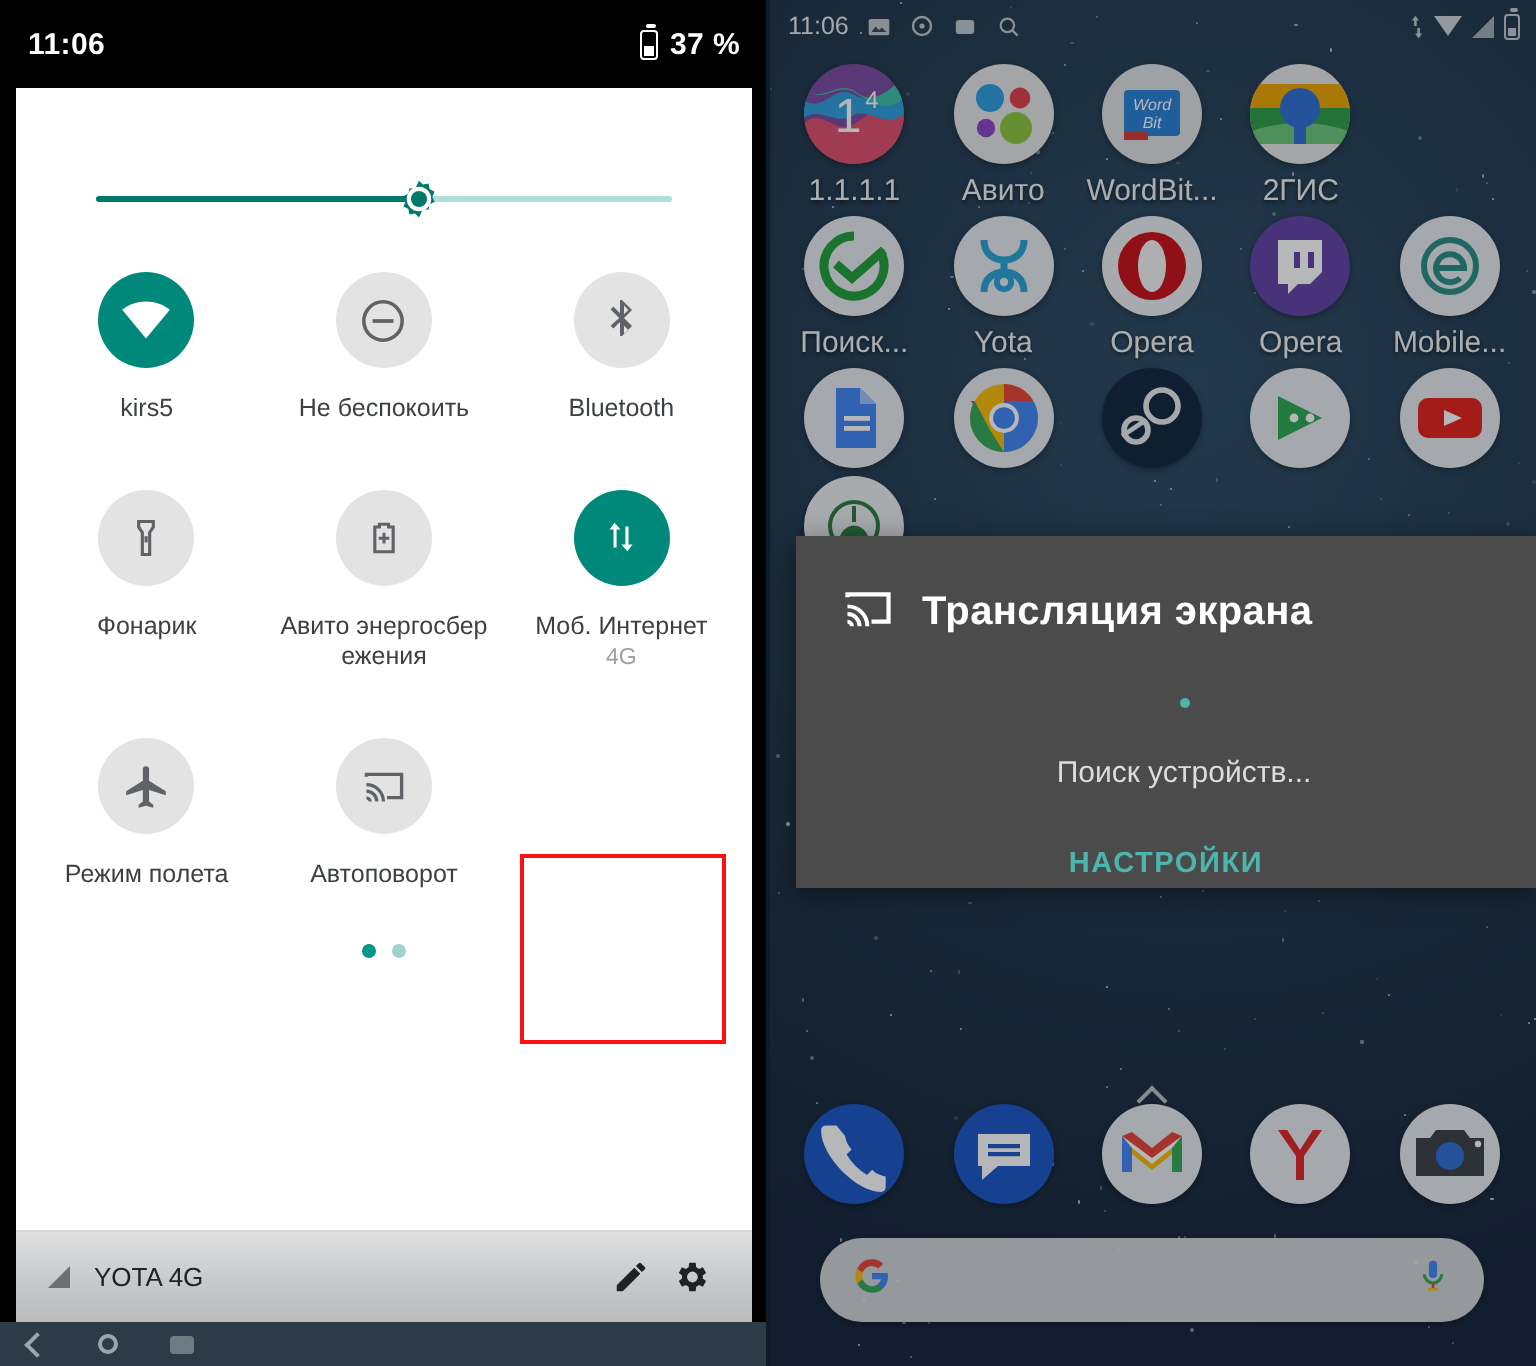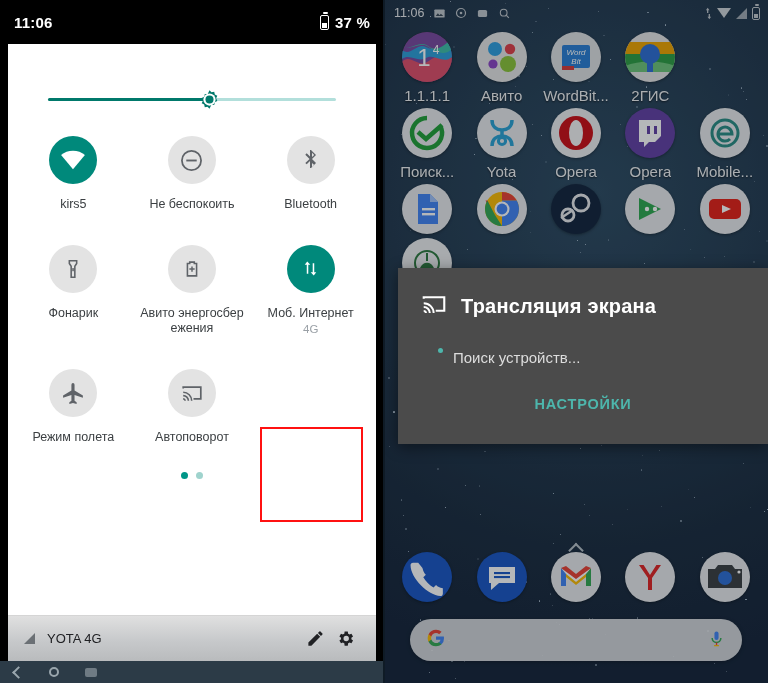--- a/index.html
+++ b/index.html
@@ -124,21 +124,21 @@
 
   .dim { position:absolute; inset:0; background:rgba(10,16,24,.30); z-index:4; }
 
   .cast-dialog {
     position:absolute; z-index:5; left:14px; right:0; top:268px; height:176px;
     background:#4b4b4b; box-shadow:0 3px 14px rgba(0,0,0,.45);
     padding:22px 22px 0 22px; color:#fff;
   }
   .cast-title { display:flex; align-items:center; gap:13px; }
   .cast-title .txt { font-size:20px; font-weight:700; letter-spacing:.2px; }
-  .cast-status { margin-top:26px; display:flex; align-items:center; gap:10px; padding-left:18px; }
+  .cast-status { margin-top:26px; display:flex; align-items:center; gap:10px; padding-left:18px;flex-direction:column; }
   .spin-dot { width:5px;height:5px;border-radius:50%; background:#4db6ac; margin-bottom:14px;}
   .cast-status .txt { font-size:15px; color:#ddd; }
   .cast-action { margin-top:28px; text-align:center; }
   .cast-action span { color:#4db6ac; font-size:14.5px; font-weight:700; letter-spacing:.8px; }
 
   .divider-v { position:absolute; left:383px; top:0; width:2px; height:683px; background:#0f1b26; z-index:9; }
 </style>
 </head>
 <body>
 

